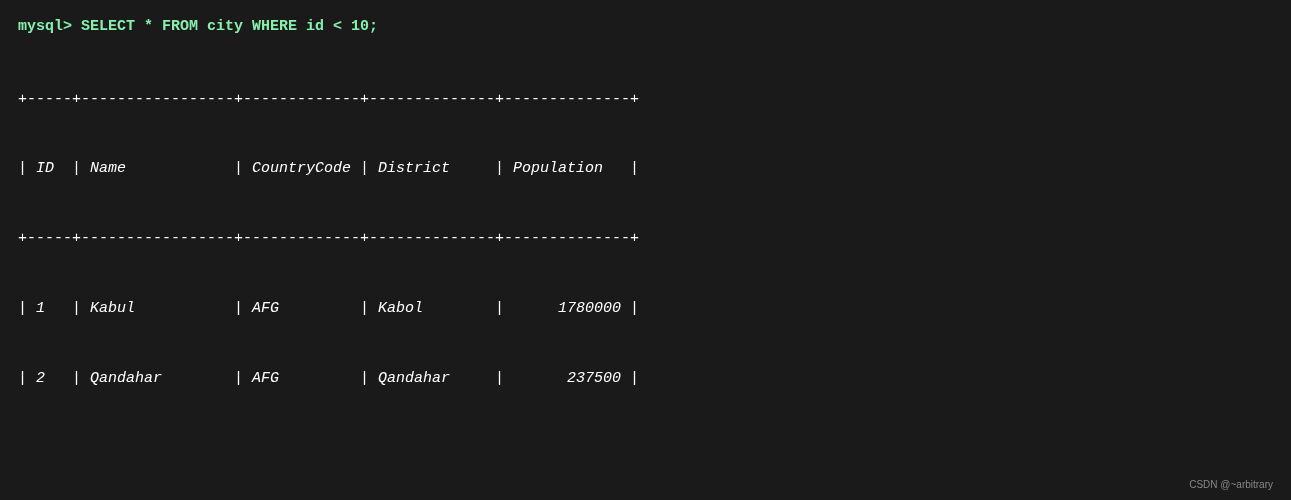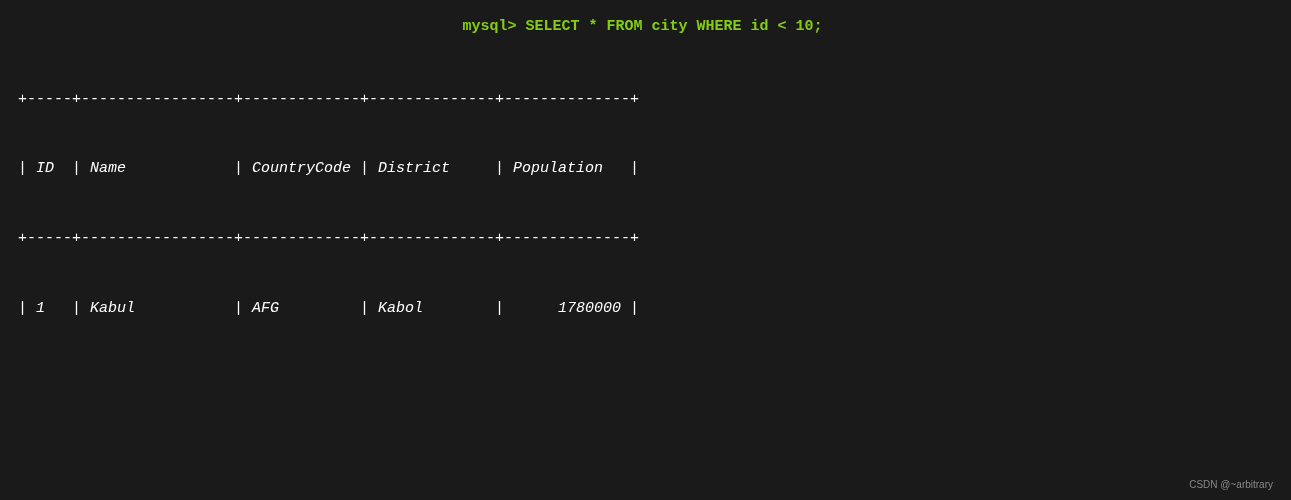--- a/index.html
+++ b/index.html
@@ -14,25 +14,24 @@
       display: flex;
       align-items: flex-start;
       justify-content: flex-start;
       padding: 18px 24px 18px 18px;
       position: relative;
     }
     .terminal {
       width: 100%;
     }
     .command-line {
-      color: #84cc16;
+      color: #86efac;
       font-weight: bold;
       margin-bottom: 6px;
       font-size: 15px;
-      text-align: center;
     }
     .sql-table {
       font-family: 'Courier New', Courier, monospace;
       font-size: 15px;
       color: #ffffff;
       line-height: 1.55;
       white-space: pre;
     }
     .separator-line {
       color: #ffffff;
@@ -53,20 +52,21 @@
 </head>
 <body>
 
 <div class="terminal">
   <div class="command-line">mysql&gt; SELECT * FROM city WHERE id &lt; 10;</div>
   <div class="sql-table">
     <div class="separator-line">+-----+-----------------+-------------+--------------+--------------+</div>
     <div class="table-row">| ID  | Name            | CountryCode | District     | Population   |</div>
     <div class="separator-line">+-----+-----------------+-------------+--------------+--------------+</div>
     <div class="table-row">| 1   | Kabul           | AFG         | Kabol        |      1780000 |</div>
+    <div class="table-row">| 2   | Qandahar        | AFG         | Qandahar     |       237500 |</div>
     
     
     
     
     
     
     
   </div>
 
 </div>

